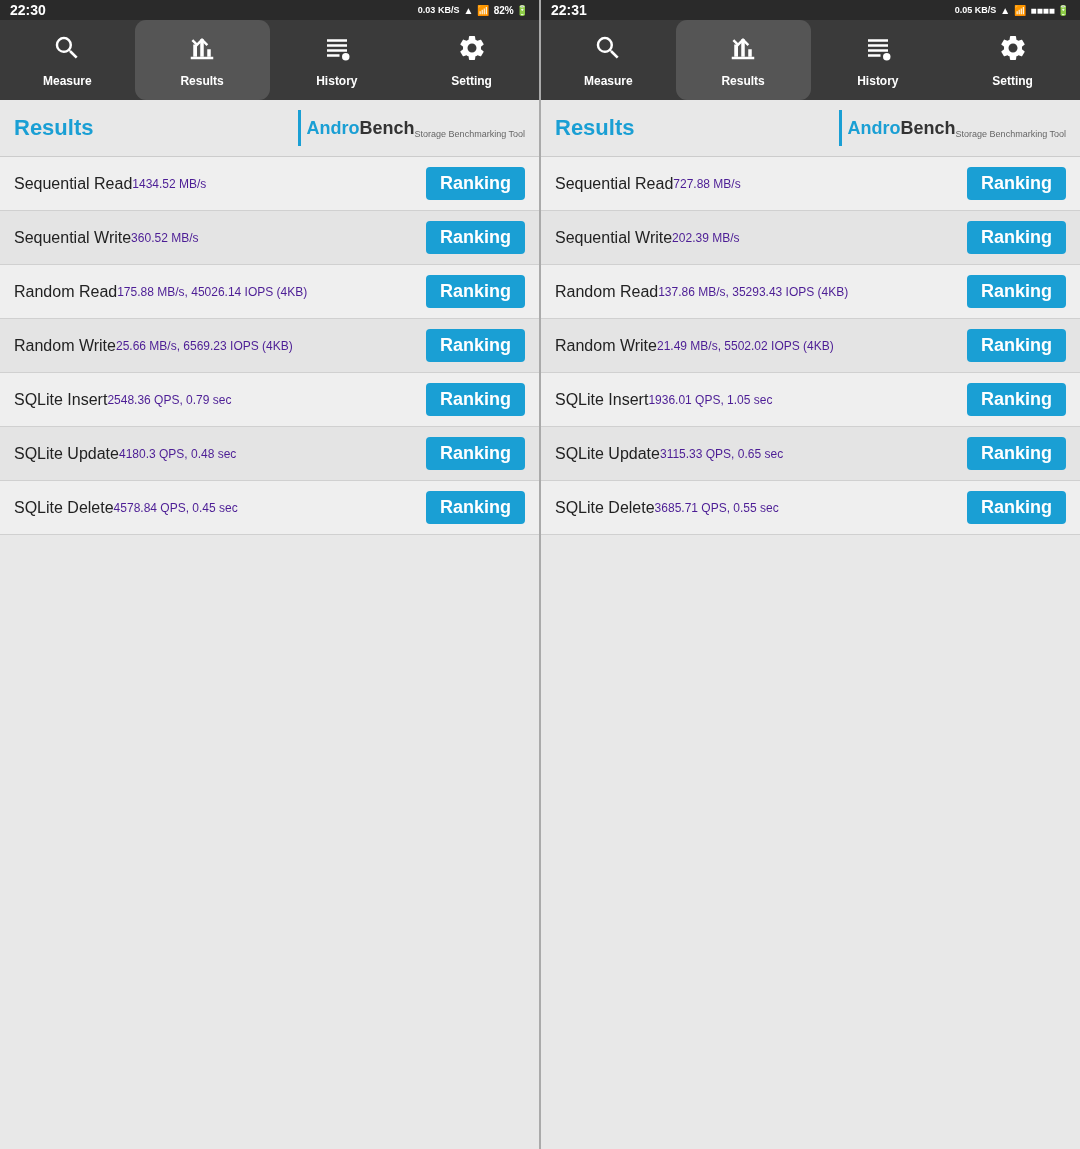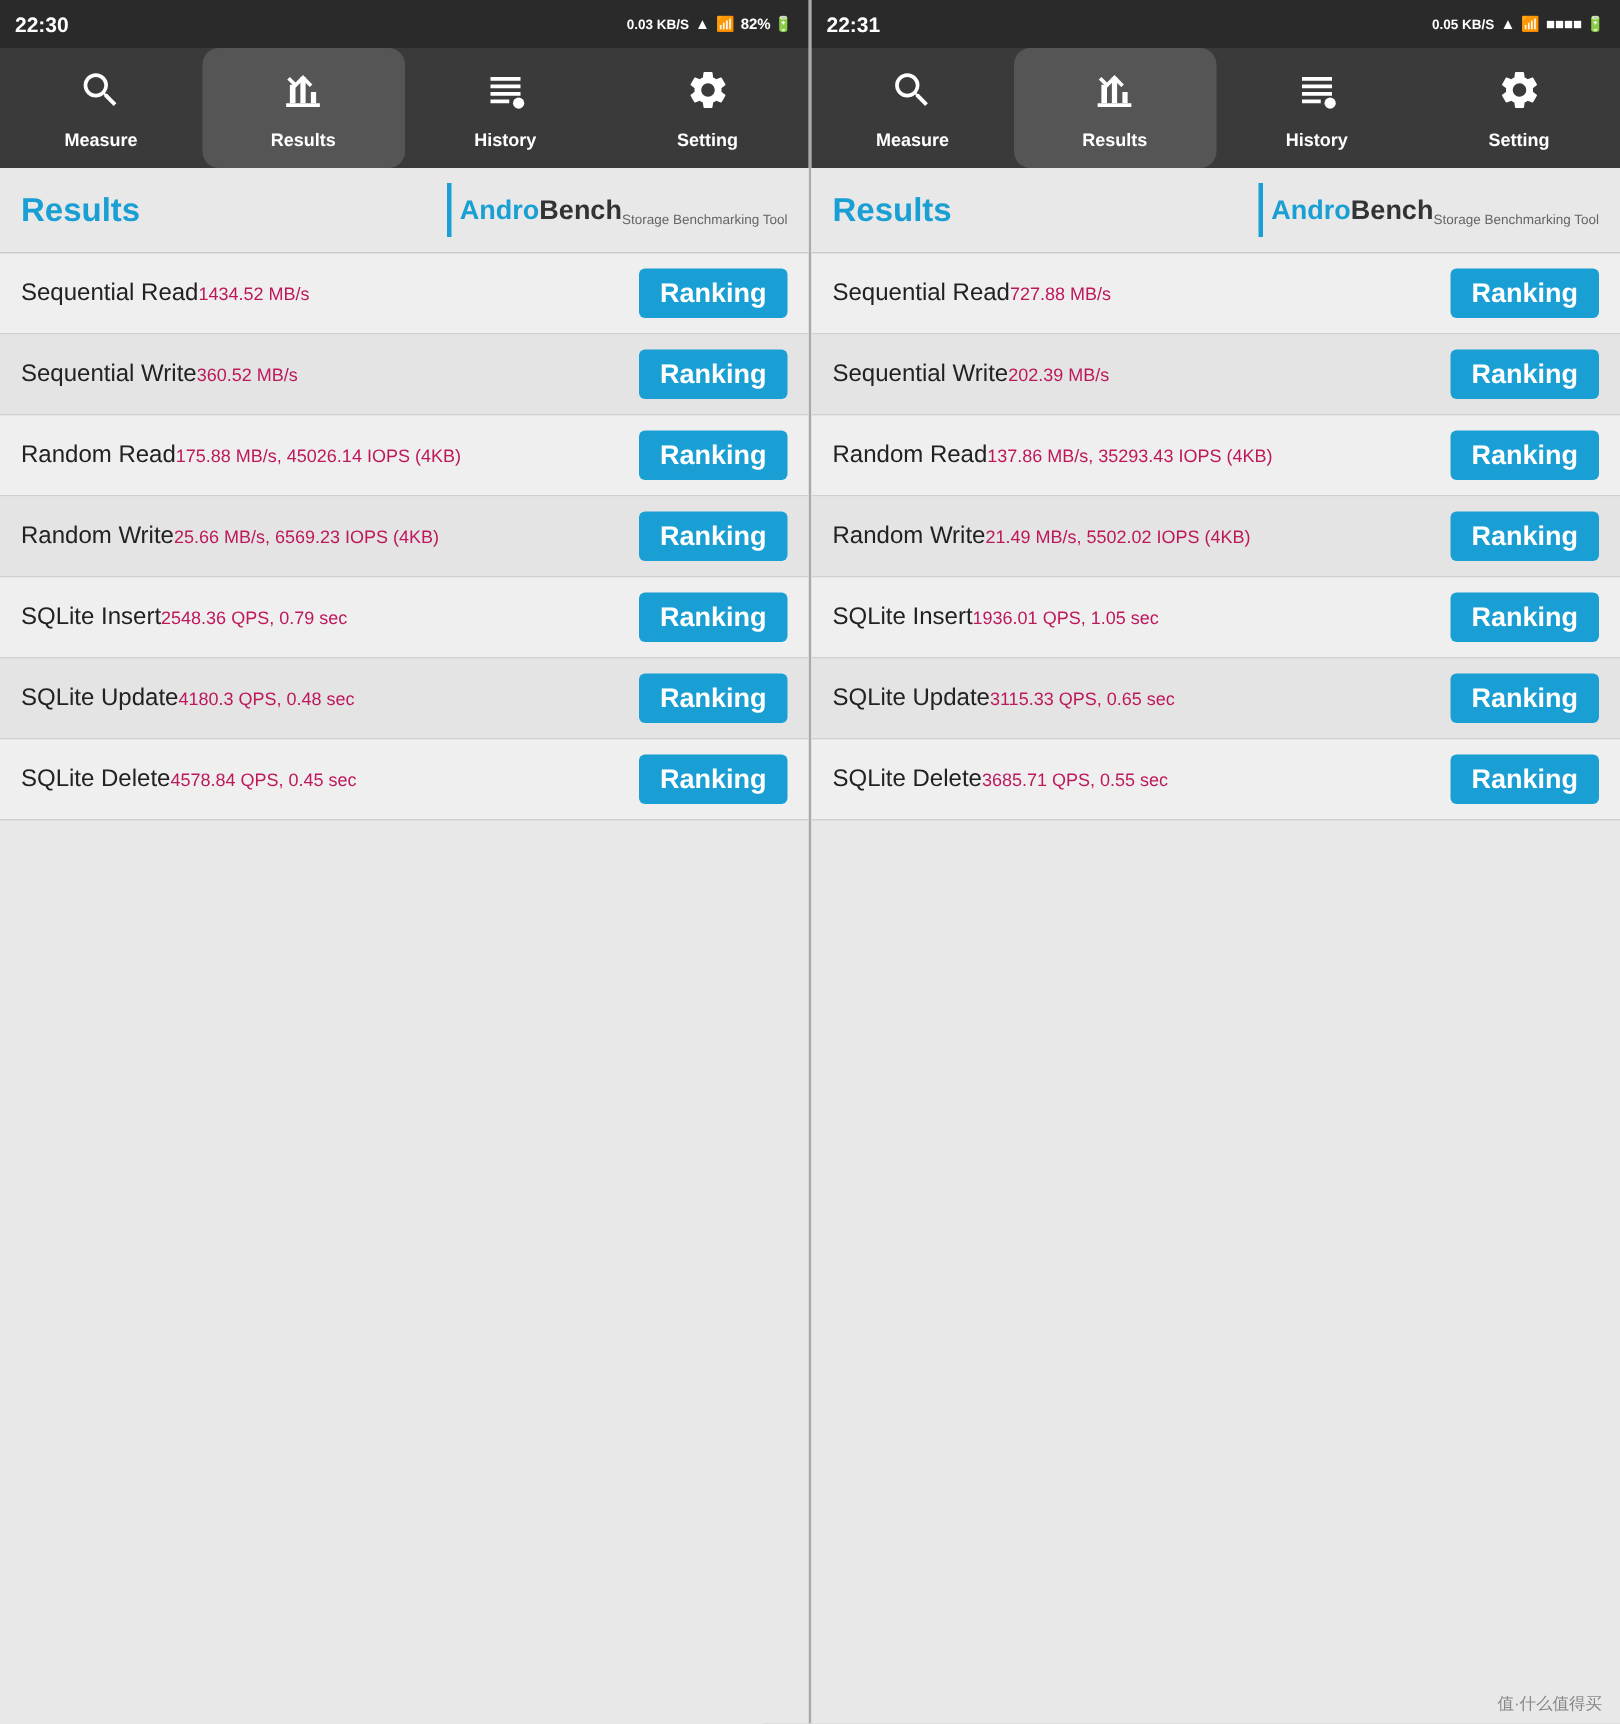--- a/index.html
+++ b/index.html
@@ -31,21 +31,21 @@
     }
 
     
     .status-bar {
       background: #2a2a2a;
       color: white;
       display: flex;
       justify-content: space-between;
       align-items: center;
       padding: 4px 10px;
-      height: 32px;
+      height: 20px;
       font-size: 13px;
       font-weight: bold;
     }
 
     .status-time {
       font-size: 14px;
       font-weight: bold;
     }
 
     .status-icons {
@@ -163,21 +163,21 @@
     }
 
     .bench-name {
       font-size: 16px;
       font-weight: 500;
       color: #222;
     }
 
     .bench-value {
       font-size: 12px;
-      color: #be185d;
+      color: #4c1d95;
       margin-top: 2px;
     }
 
     .ranking-btn {
       background: #1a9fd4;
       color: white;
       border: none;
       border-radius: 4px;
       padding: 6px 14px;
       font-size: 18px;
@@ -412,15 +412,14 @@
     </div>
           <div class="bench-row">
       <div class="bench-info">
         <span class="bench-name">SQLite Delete</span>
         <span class="bench-value">3685.71 QPS, 0.55 sec</span>
       </div>
       <button class="ranking-btn">Ranking</button>
     </div>
         </div>
       </div>
-      <div class="watermark">值·什么值得买</div>
     </div>
   </div>
 
 </body></html>

